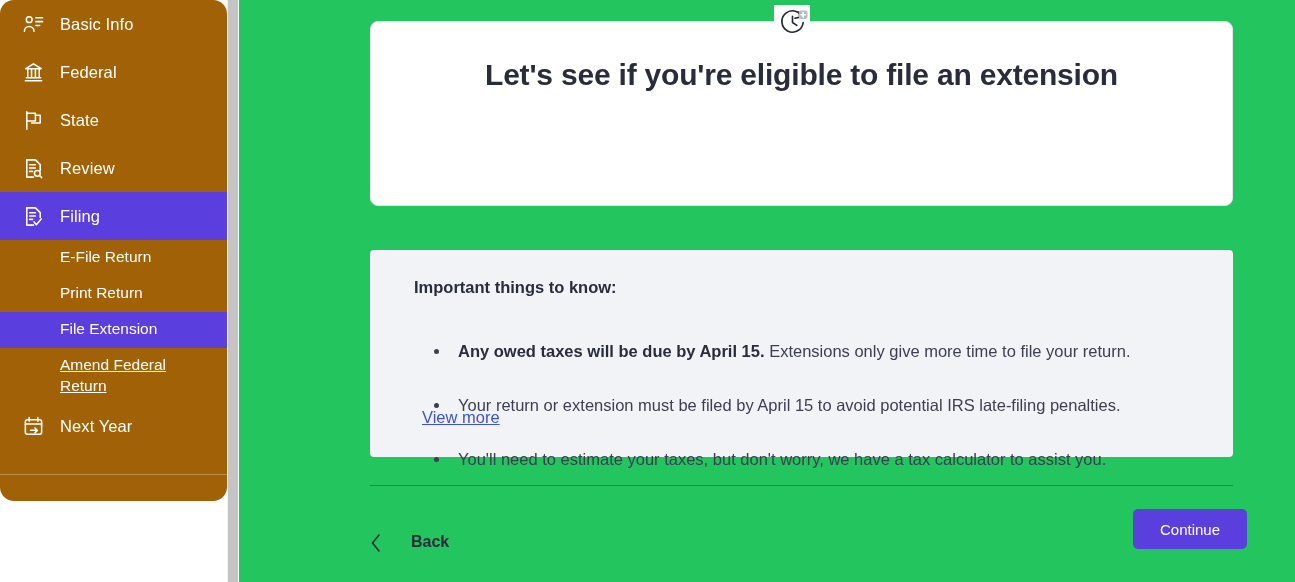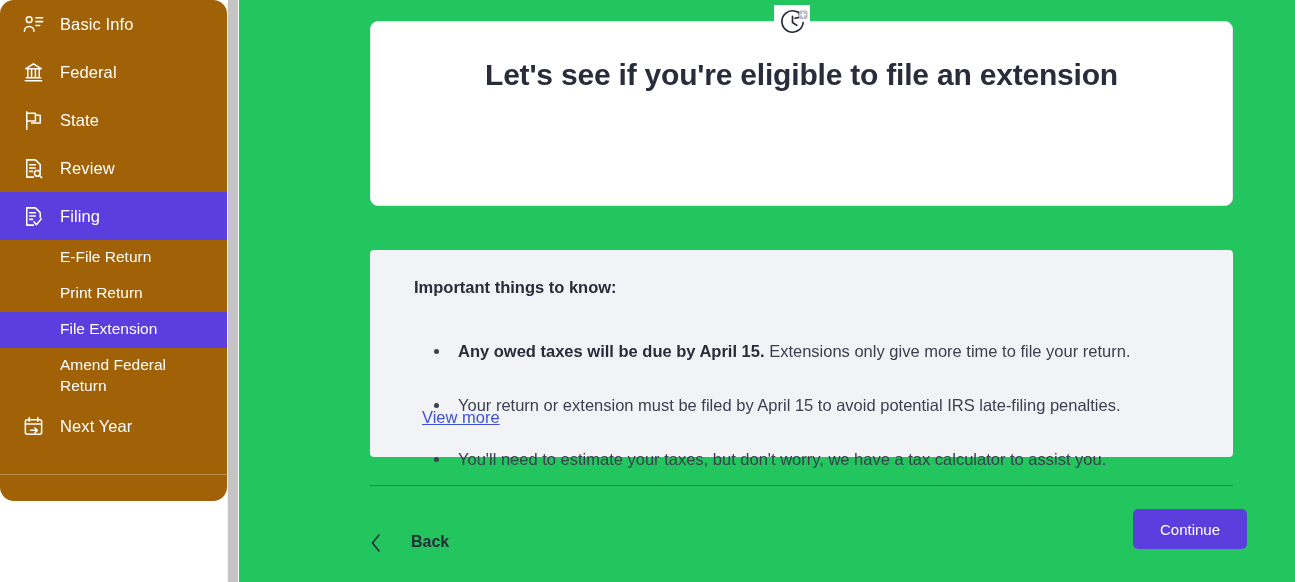--- a/index.html
+++ b/index.html
@@ -50,21 +50,21 @@
     align-items: flex-start;
     min-height: 36px;
     padding: 6px 10px 6px 60px;
     color: #ffffff;
     font-size: 15.5px;
     line-height: 21px;
     cursor: pointer;
     user-select: none;
   }
   .sub-item.active { background: #5B3EDE; }
-  .sub-item.two-line { min-height: 48px; align-items: center; }
+  .sub-item.two-line { min-height: 48px; align-items: center; text-decoration: underline; }
 
   .nav-gap { height: 24px; }
   .nav-divider {
     height: 1px;
     background: rgba(255,255,255,.28);
     margin: 0;
   }
   .spacer-small { height: 14px; }
 
   

